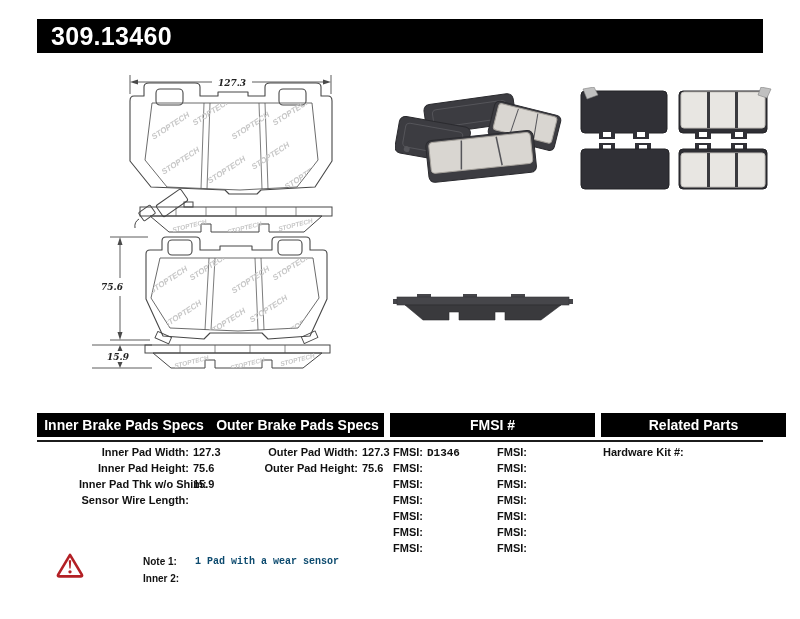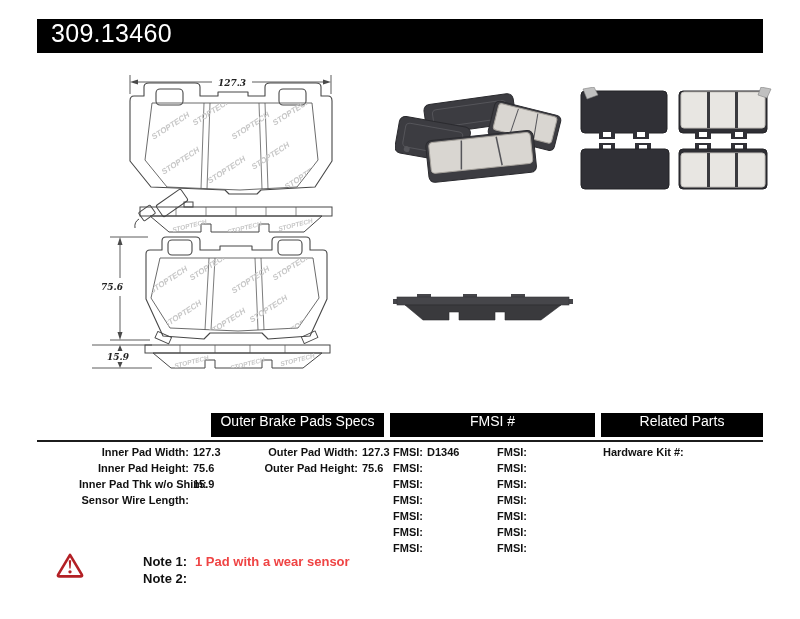--- a/index.html
+++ b/index.html
@@ -1,37 +1,37 @@
 <!DOCTYPE html>
 <html><head>
 <meta charset="utf-8">
 <style>
   html,body{margin:0;padding:0;background:#fff;}
   .sheet{position:relative;width:800px;height:619px;background:#fff;overflow:hidden;
          font-family:"Liberation Sans",sans-serif;color:#111;}
   .abs{position:absolute;}
-  .bar{background:#000;color:#fff;font-weight:normal;display:flex;align-items:flex-start;justify-content:center;}
+  .bar{background:#000;color:#fff;font-weight:bold;display:flex;align-items:center;justify-content:center;}
   .topbar{left:37px;top:19px;width:726px;height:34px;justify-content:space-between;
           padding:0 14px;box-sizing:border-box;font-size:25px;letter-spacing:0.3px;}
   .colhdr{top:413px;height:24px;font-size:14px;}
   .hdr-inner{left:37px;width:174px;}
   .hdr-outer{left:211px;width:173px;}
   .hdr-fmsi{left:390px;width:205px;}
-  .hdr-related{left:601px;width:162px;}
+  .hdr-related{left:601px;width:185px;}
   .rule{left:37px;top:440px;width:726px;height:2px;background:#1c1c1c;}
   .spec-row{position:absolute;font-size:11px;font-weight:bold;white-space:nowrap;line-height:13px;}
   .spec-row .lbl{display:inline-block;text-align:right;}
   .inner-row{left:37px;margin-left:42px;} .inner-row .lbl{width:110px;}
   .outer-row{left:211px;} .outer-row .lbl{width:147px;}
   .spec-row .val{margin-left:4px;}
   .fmsi-row .lbl{display:inline;}
-  .fmsi-row .val{}
+  .fmsi-row .val{font-family:Liberation Mono, monospace;}
   .rel-row{left:603px;}
-  .note-text{position:absolute;font-size:13px;font-weight:bold;white-space:nowrap;line-height:14px;padding-left:48px;}
-  .note-red{color:#ef4444;}
+  .note-text{position:absolute;font-size:10px;font-weight:bold;white-space:nowrap;line-height:14px;padding-left:48px;}
+  .note-red{color:#0c4a6e;font-family:Liberation Mono, monospace;}
   svg{display:block;}
   .dimtext{font-family:"DejaVu Serif",serif;font-style:italic;font-weight:bold;font-size:9px;fill:#222;}
   .wm{font-family:"Liberation Sans",sans-serif;font-style:italic;font-weight:bold;font-size:8px;
       fill:#c7c7c7;text-anchor:middle;}
   .wm-s{font-size:6.5px;}
 </style>
 </head>
 <body>
 
 <div class="sheet">
@@ -239,20 +239,23 @@
   <svg class="abs" style="left:393px;top:291px;" width="180" height="32" viewBox="0 0 180 32">
     <rect x="0" y="8" width="6" height="5" fill="#46464a"></rect>
       <rect x="174" y="8" width="6" height="5" fill="#46464a"></rect>
     <rect x="24" y="3" width="14" height="4" fill="#46464a"></rect>
       <rect x="70" y="3" width="14" height="4" fill="#46464a"></rect>
     <rect x="118" y="3" width="14" height="4" fill="#46464a"></rect>
     <rect x="4" y="6" width="172" height="8" fill="#46464a" stroke="#333337" stroke-width="0.6"></rect>
     <path d="M12,14 L168,14 L148,29 L112,29 L112,21 L102,21 L102,29 L66,29 L66,21 L56,21 L56,29 L30,29 Z" fill="#3a3a3d" stroke="#2e2e31" stroke-width="0.6"></path>
   </svg>
 
+  <div class="abs bar colhdr hdr-inner">
+    <span>Inner Brake Pads Specs</span>
+  </div>
   <div class="abs bar colhdr hdr-outer">
     <span>Outer Brake Pads Specs</span>
   </div>
   <div class="abs bar colhdr hdr-fmsi">
     <span>FMSI #</span>
   </div>
   <div class="abs bar colhdr hdr-related">
     <span>Related Parts</span>
   </div>
   <div class="abs rule"></div>
@@ -325,16 +328,16 @@
     <span class="lbl">Hardware Kit #:</span><span class="val"></span>
   </div>
 
   <svg class="abs" style="left:56px;top:552px;" width="28" height="26" viewBox="0 0 32 29">
     <path d="M16,3 L29.5,25.5 Q30.6,27.5 28,27.5 L4,27.5 Q1.4,27.5 2.5,25.5 Z" fill="#ffffff" stroke="#b32025" stroke-width="3" stroke-linejoin="round"></path>
     <polygon points="14.6,9 17.4,9 16.7,18.5 15.3,18.5" fill="#b32025"></polygon>
     <circle cx="16" cy="22.3" r="1.9" fill="#b32025"></circle>
   </svg>
   <span class="note-text" style="left:95px;top:555px;">Note 1:</span>
   <span class="note-text note-red" style="left:147px;top:555px;">1 Pad with a wear sensor</span>
-  <span class="note-text" style="left:95px;top:572px;">Note 2:</span>
+  <span class="note-text" style="left:95px;top:572px;">Inner 2:</span>
   <span class="note-text note-red" style="left:147px;top:572px;"></span>
 
 </div>
 
 </body></html>

